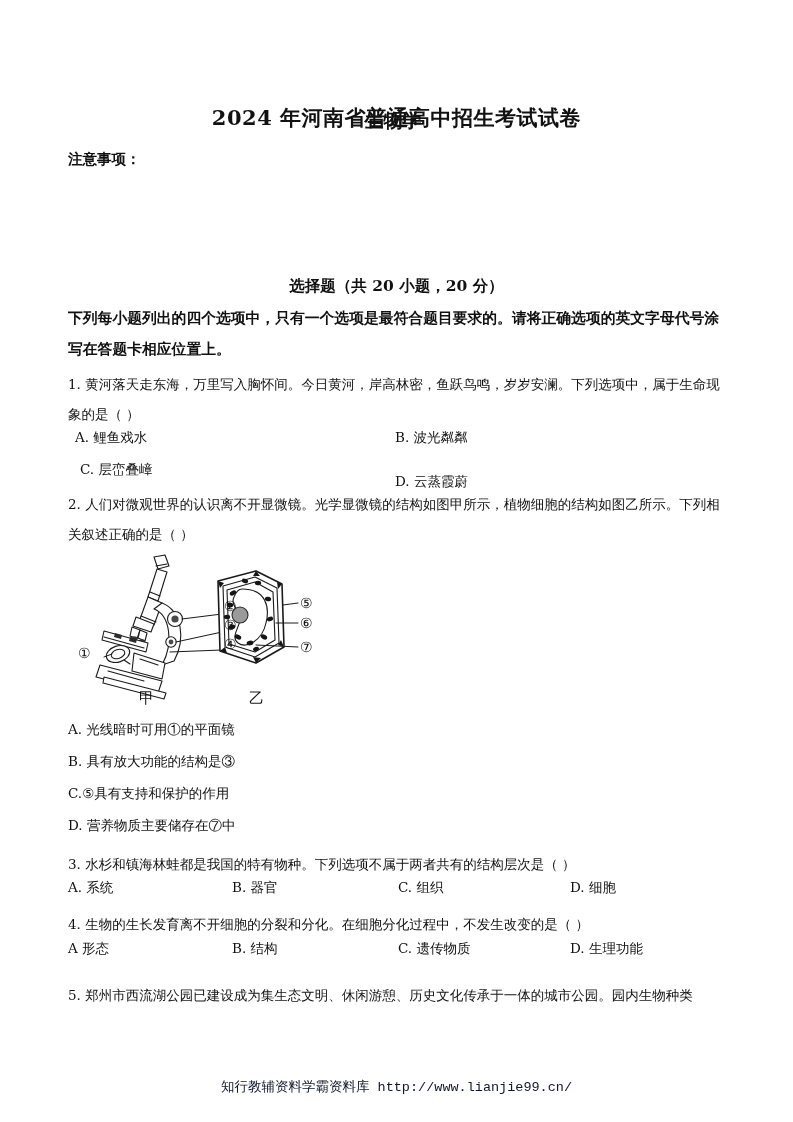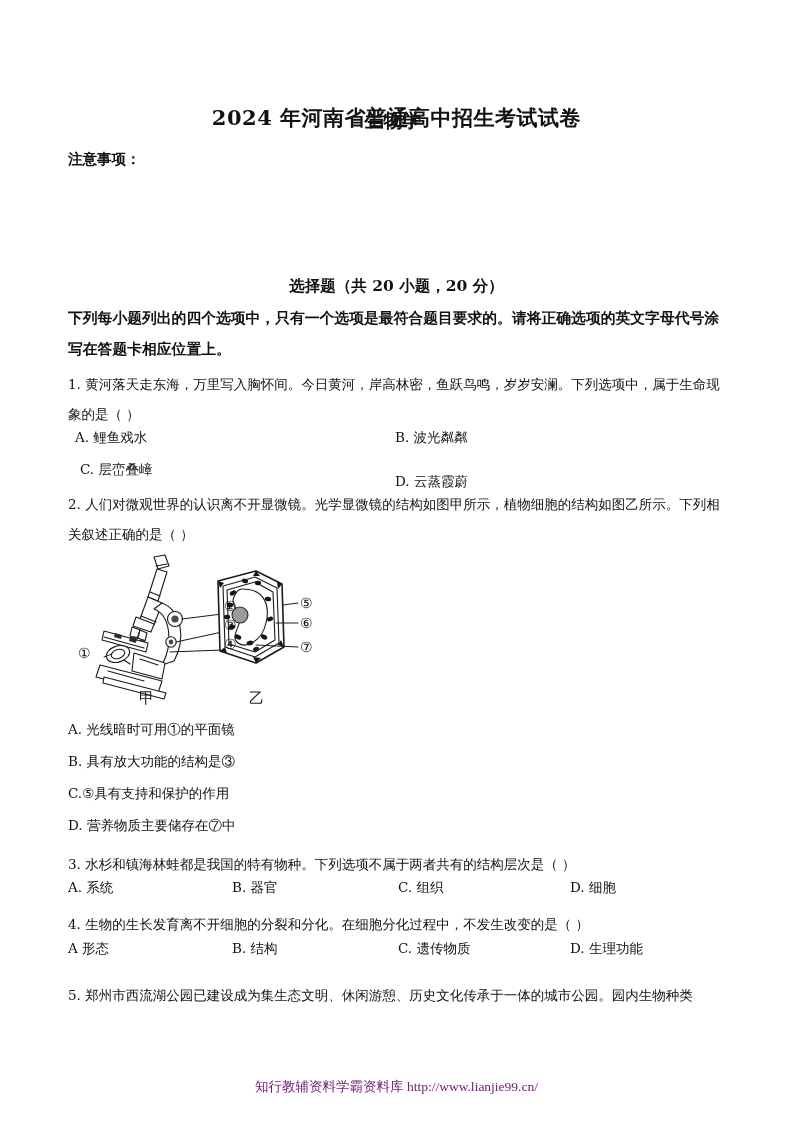--- a/index.html
+++ b/index.html
@@ -111,22 +111,22 @@
     color: #111;
   }
 
   
   .footer {
     position: absolute;
     left: 0; top: 1078px;
     width: 793px;
     text-align: center;
     font-size: 13.5px;
-    color: #701a75;
-    font-family: Liberation Serif, serif;
+    color: #0f172a;
+    font-family: Liberation Mono, monospace;
   }
 </style>
 </head>
 <body>
 
 <div class="page">
 
   <div class="doc-title">2024 年河南省普通高中招生考试试卷</div>
   <div class="doc-subject">生物学</div>
 

